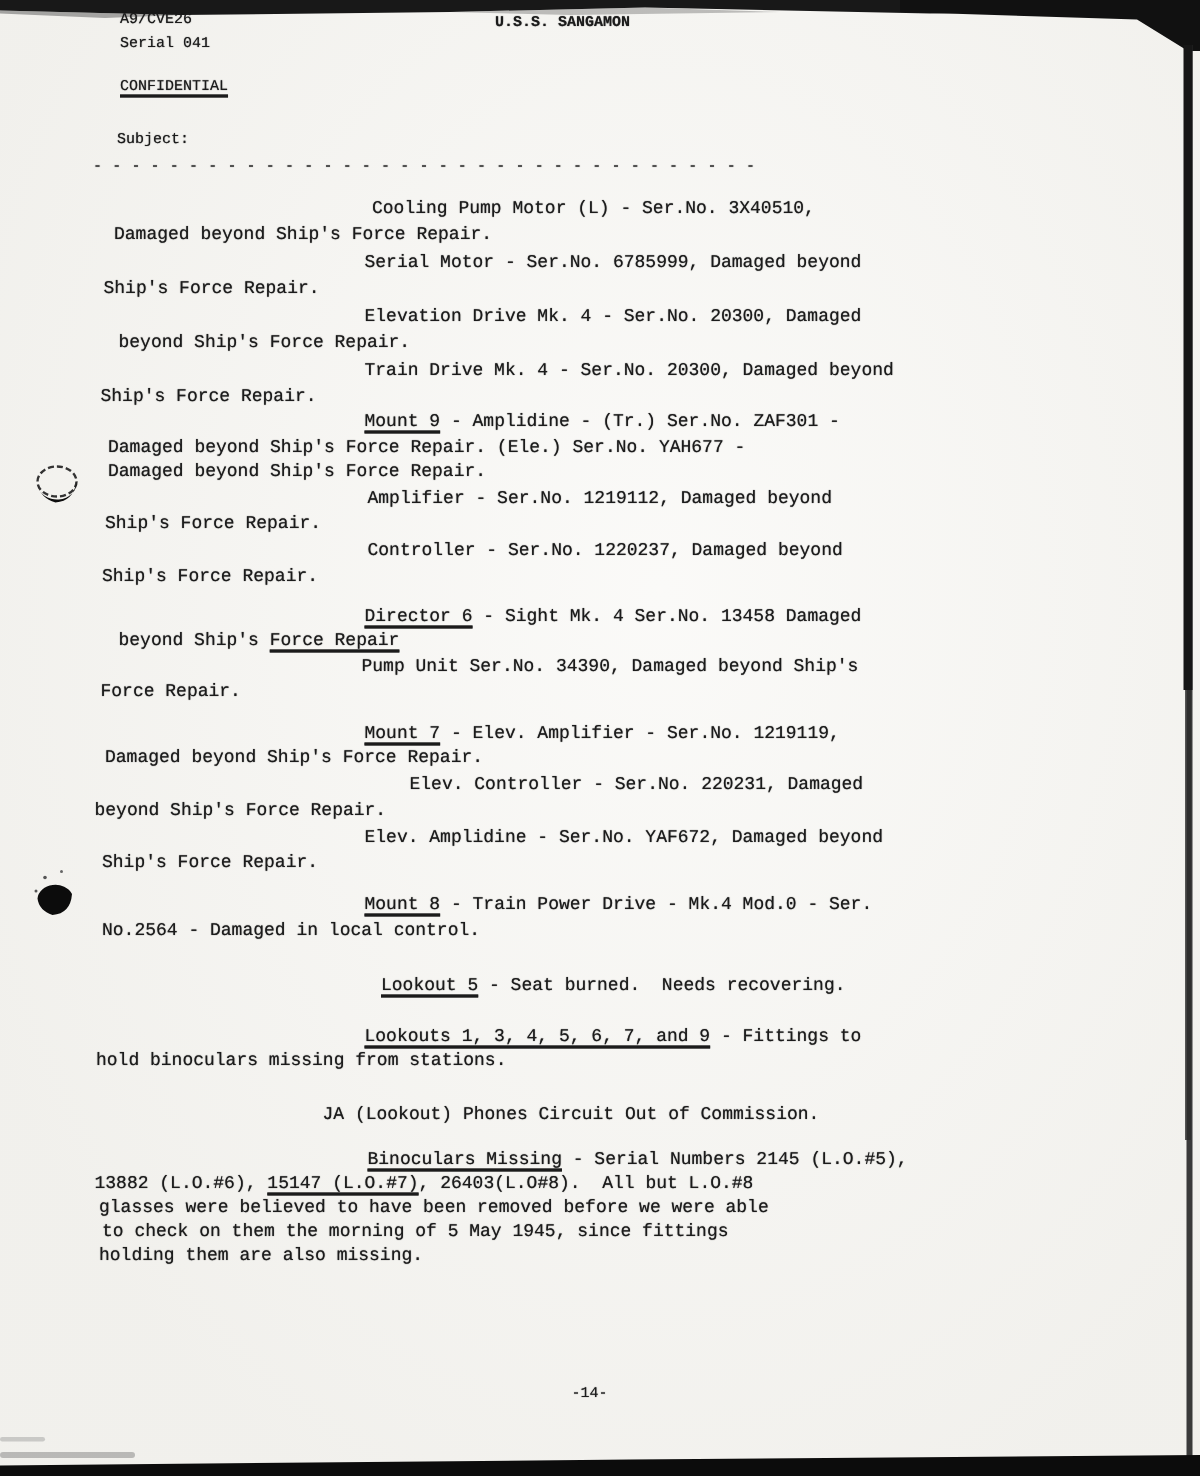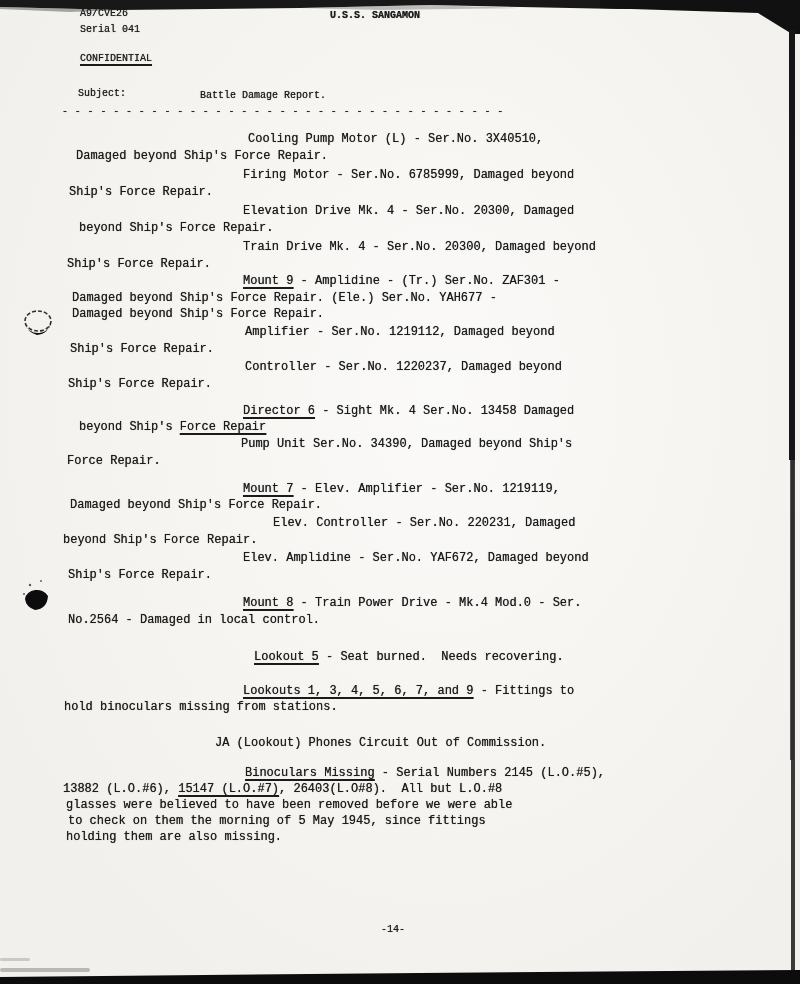--- a/index.html
+++ b/index.html
@@ -61,27 +61,26 @@
       <circle cx="41" cy="581" r="1" fill="#666"></circle>
       <circle cx="24" cy="594" r="1" fill="#555"></circle>
     </g>
   </svg>
 
   <div class="hdr" style="left:80px;top:8px">A9/CVE26</div>
   <div class="hdr" style="left:80px;top:24px">Serial 041</div>
   <div class="hdr" style="left:330px;top:10px;font-weight:bold">U.S.S. SANGAMON</div>
   <div class="hdr u" style="left:80px;top:53px">CONFIDENTIAL</div>
   <div class="hdr" style="left:78px;top:88px">Subject:</div>
-  <div class="hdr" style="left:200px;top:90px">Battle Damage Report.</div>
   <div class="hdr sep" style="left:62px;top:106px">- - - - - - - - - - - - - - - - - - - - - - - - - - - - - - - - - - -</div>
 
   <div id="doc-body">
       <div class="tline" style="left: 248px; top: 131px;"><span>Cooling Pump Motor (L) - Ser.No. 3X40510,</span></div>
       <div class="tline" style="left: 76px; top: 148px;"><span>Damaged beyond Ship's Force Repair.</span></div>
-      <div class="tline" style="left: 243px; top: 167px;"><span>Firing Motor - Ser.No. 6785999, Damaged beyond</span></div>
+      <div class="tline" style="left: 243px; top: 167px;"><span>Serial Motor - Ser.No. 6785999, Damaged beyond</span></div>
       <div class="tline" style="left: 69px; top: 184px;"><span>Ship's Force Repair.</span></div>
       <div class="tline" style="left: 243px; top: 203px;"><span>Elevation Drive Mk. 4 - Ser.No. 20300, Damaged</span></div>
       <div class="tline" style="left: 79px; top: 220px;"><span>beyond Ship's Force Repair.</span></div>
       <div class="tline" style="left: 243px; top: 239px;"><span>Train Drive Mk. 4 - Ser.No. 20300, Damaged beyond</span></div>
       <div class="tline" style="left: 67px; top: 256px;"><span>Ship's Force Repair.</span></div>
       <div class="tline" style="left: 243px; top: 273px;"><span class="u">Mount 9</span><span> - Amplidine - (Tr.) Ser.No. ZAF301 -</span></div>
       <div class="tline" style="left: 72px; top: 290px;"><span>Damaged beyond Ship's Force Repair. (Ele.) Ser.No. YAH677 -</span></div>
       <div class="tline" style="left: 72px; top: 306px;"><span>Damaged beyond Ship's Force Repair.</span></div>
       <div class="tline" style="left: 245px; top: 324px; font-family: Liberation Mono, monospace;"><span>Amplifier - Ser.No. 1219112, Damaged beyond</span></div>
       <div class="tline" style="left: 70px; top: 341px;"><span>Ship's Force Repair.</span></div>

